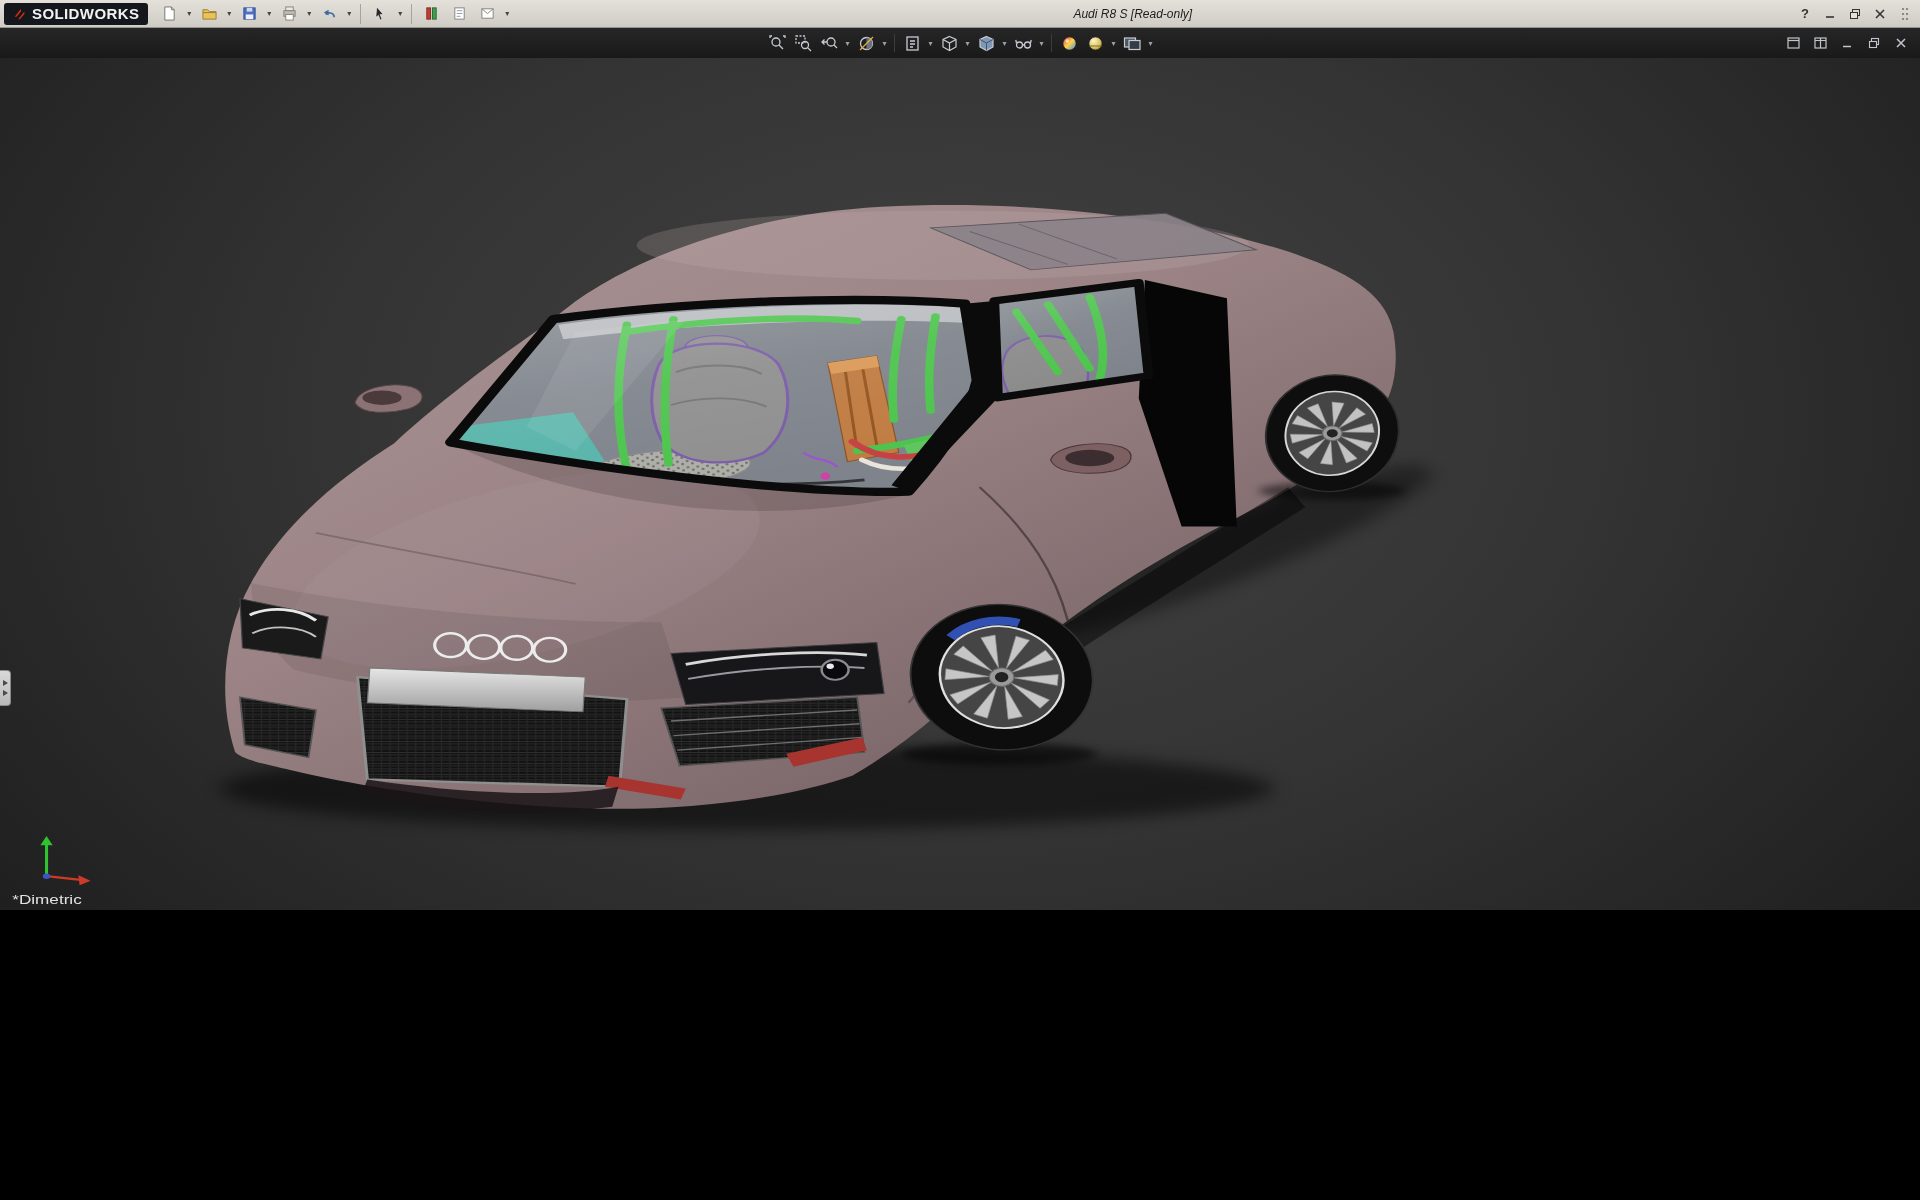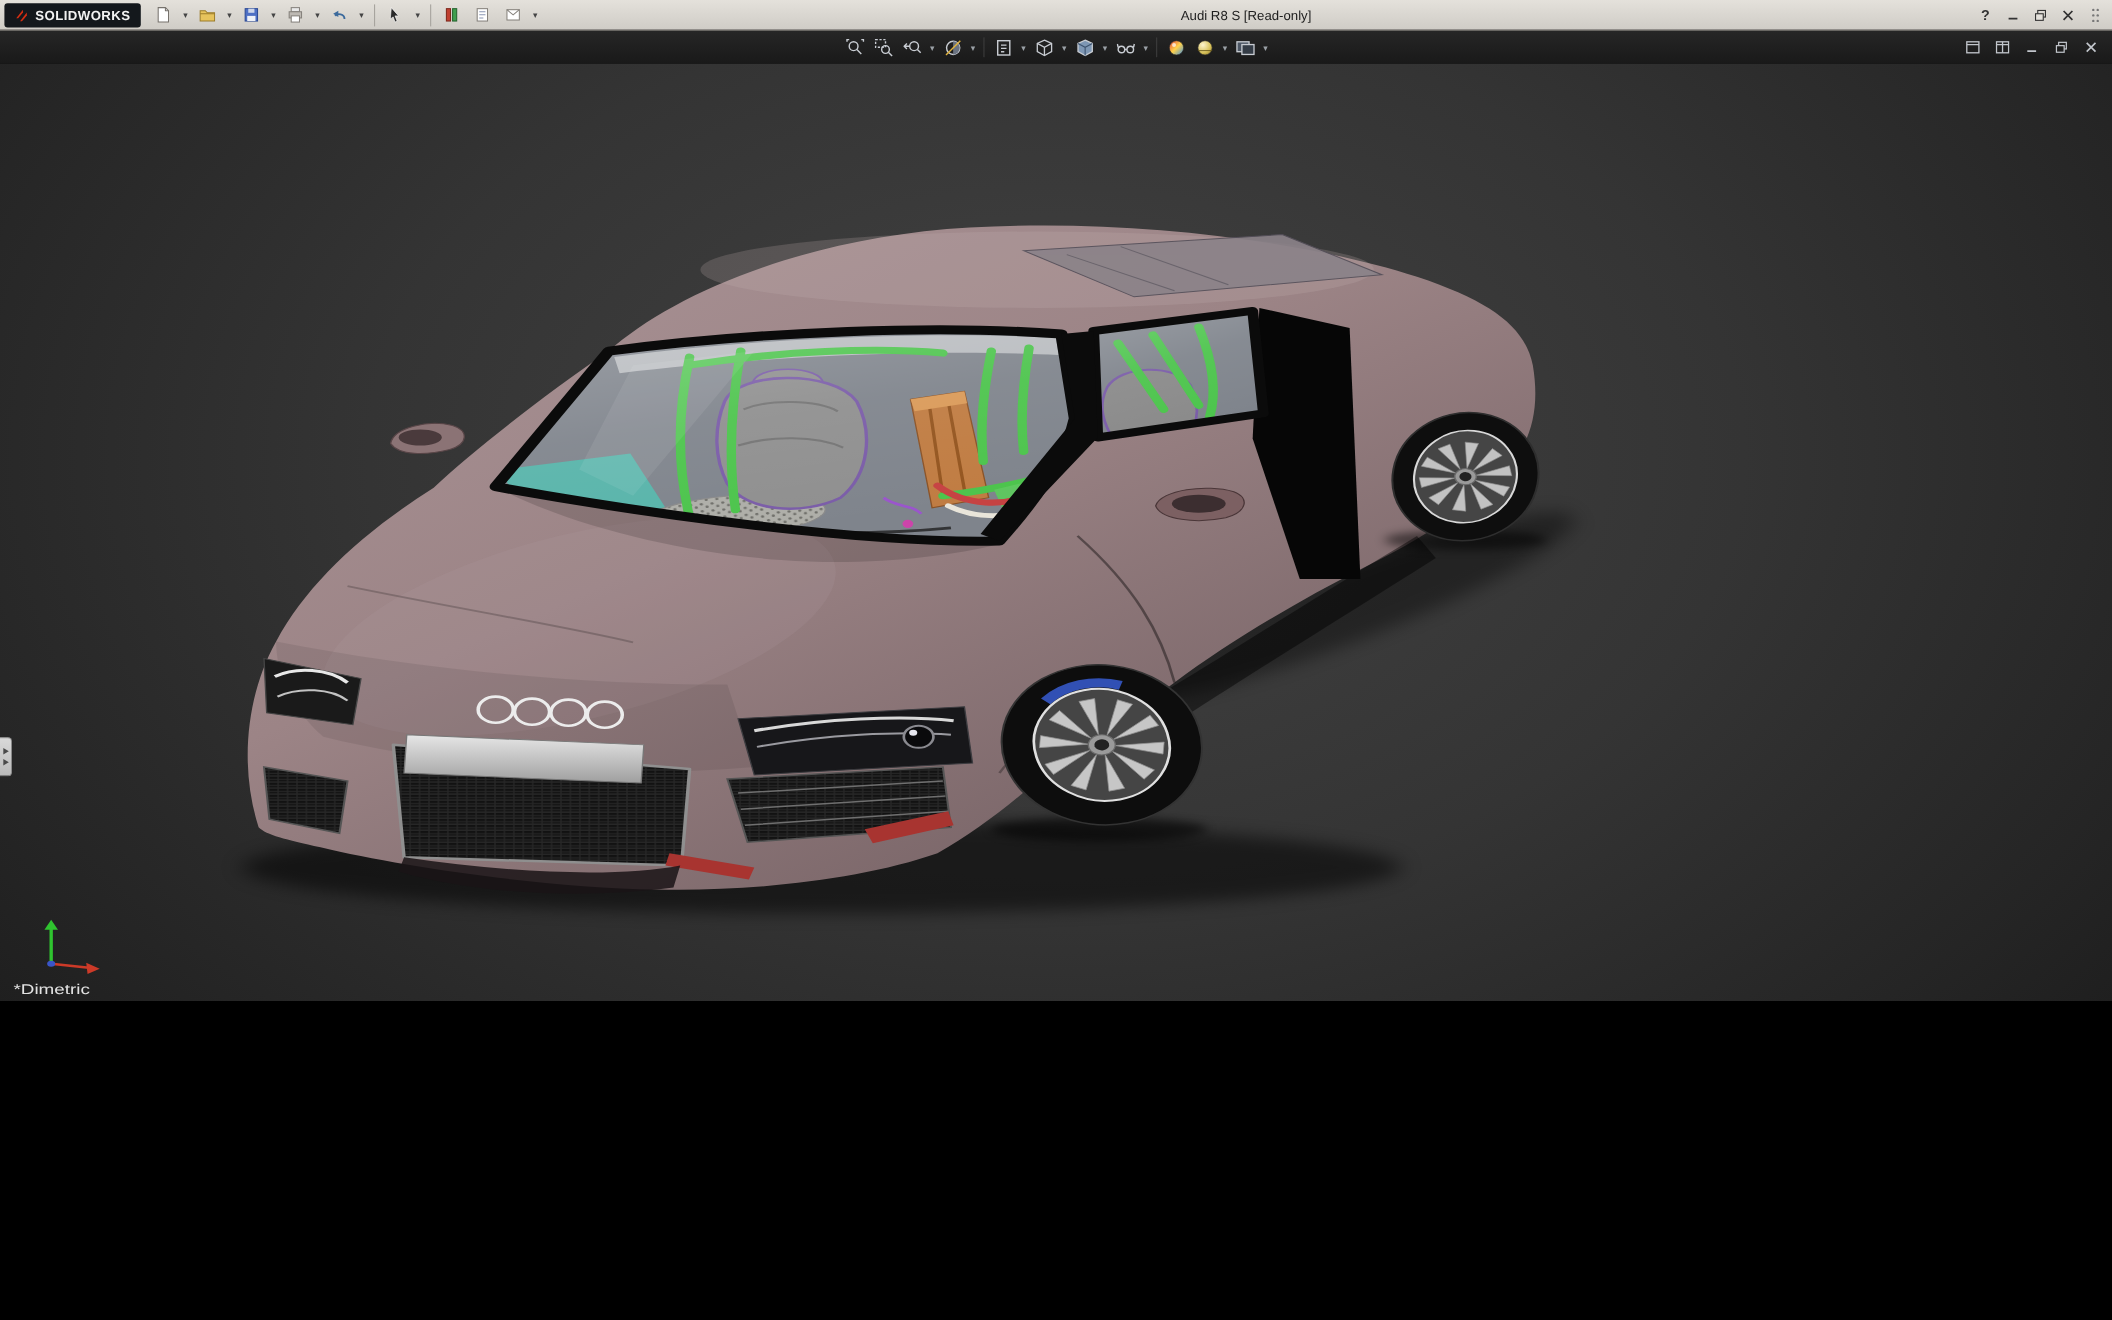--- a/index.html
+++ b/index.html
@@ -2,26 +2,26 @@
 <html><head>
 <meta charset="utf-8">
 <style>
   html,body{margin:0;padding:0;background:#000;}
   body{width:1920px;height:1200px;overflow:hidden;font-family:"Liberation Sans",sans-serif;-webkit-font-smoothing:antialiased;}
 
   
   .titlebar{height:28px;background:linear-gradient(#e4e1db,#cfccc6);border-bottom:1px solid #96938d;
     display:flex;align-items:center;gap:2px;padding:0 4px;position:relative;box-sizing:border-box;}
   .brand{display:flex;align-items:center;gap:5px;background:#14181c;border-radius:3px;height:22px;padding:0 9px;margin-right:6px;}
-  .brand span{color:#f2f2f2;font-weight:bold;font-size:12px;letter-spacing:.4px;}
+  .brand span{color:#f2f2f2;font-weight:bold;font-size:15px;letter-spacing:.4px;}
   .tbtn{width:26px;height:24px;display:flex;align-items:center;justify-content:center;border-radius:2px;}
   .caret::after{content:"▾";font-size:8px;color:#444;}
   .caret{width:10px;display:flex;justify-content:center;}
   .sep{width:1px;height:20px;background:#a7a49e;margin:0 4px;}
-  .title{position:absolute;left:59%;transform:translateX(-50%);font-size:12px;color:#1d1d1d;white-space:nowrap;}
+  .title{position:absolute;left:59%;transform:translateX(-50%);font-size:12px;color:#1d1d1d;white-space:nowrap;font-style:italic;}
   .win-controls{margin-left:auto;display:flex;align-items:center;gap:7px;padding-right:2px;}
   .wbtn{width:18px;height:18px;display:flex;align-items:center;justify-content:center;color:#333;}
   .help{font-size:13px;font-weight:bold;color:#333;}
 
   
   .docbar{height:30px;background:linear-gradient(#262626,#191919);position:relative;display:flex;align-items:center;box-sizing:border-box;}
   .view-toolbar{position:absolute;left:50%;transform:translateX(-50%);display:flex;align-items:center;gap:2px;}
   .vbtn{width:24px;height:24px;display:flex;align-items:center;justify-content:center;border-radius:2px;}
   .vcaret::after{content:"▾";font-size:8px;color:#9aa0a6;}
   .vcaret{width:9px;display:flex;justify-content:center;}

